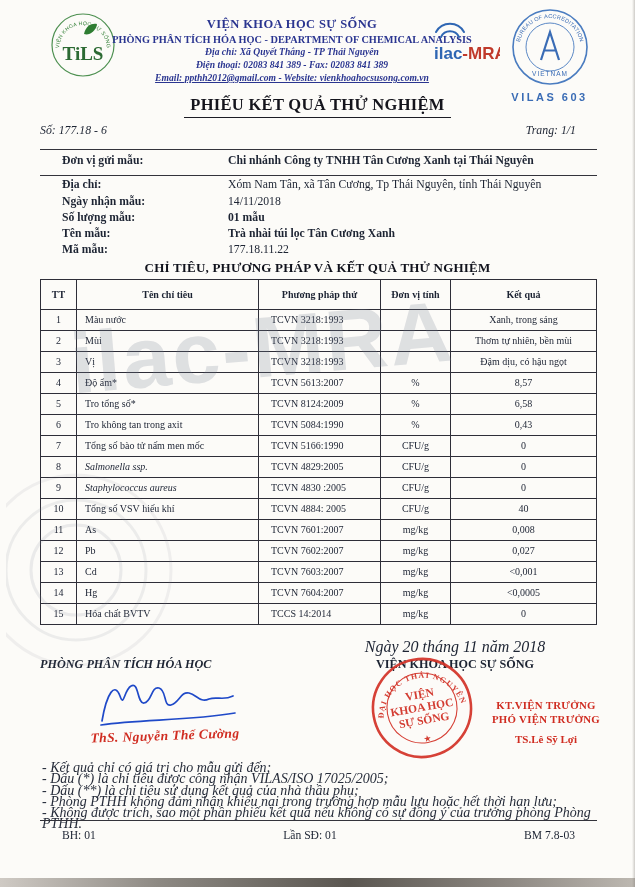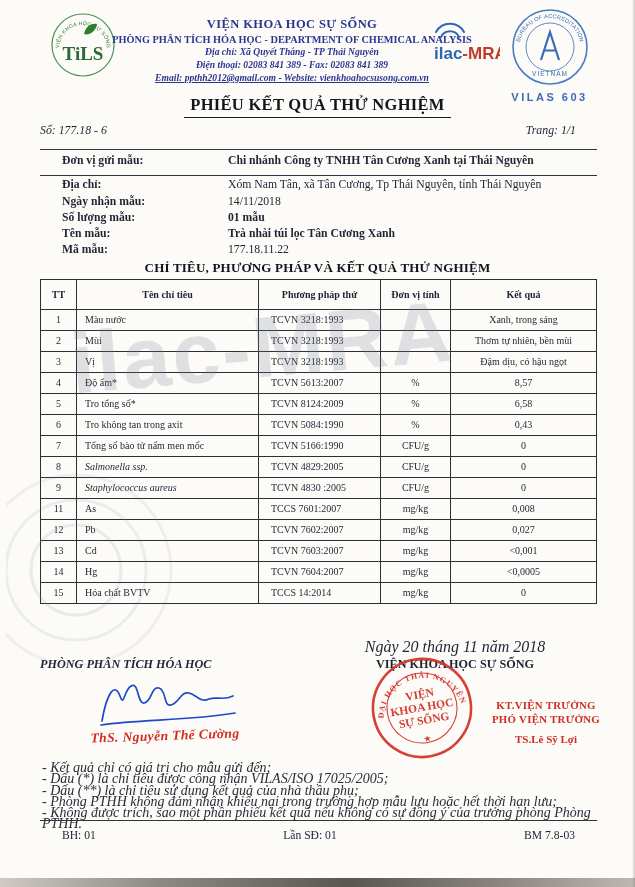--- a/index.html
+++ b/index.html
@@ -222,23 +222,30 @@
           <td class="col-result">0</td>
         </tr>
         <tr>
           <td class="col-tt">9</td>
           <td class="col-name italic">Staphylococcus aureus</td>
           <td class="col-method">TCVN 4830 :2005</td>
           <td class="col-unit">CFU/g</td>
           <td class="col-result">0</td>
         </tr>
         <tr>
+          <td class="col-tt">10</td>
+          <td class="col-name">Tổng số VSV hiếu khí</td>
+          <td class="col-method">TCVN 4884: 2005</td>
+          <td class="col-unit">CFU/g</td>
+          <td class="col-result">40</td>
+        </tr>
+        <tr>
           <td class="col-tt">11</td>
           <td class="col-name">As</td>
-          <td class="col-method">TCCS 7601:2007</td>
+          <td class="col-method">TCVN 7601:2007</td>
           <td class="col-unit">mg/kg</td>
           <td class="col-result">0,008</td>
         </tr>
         <tr>
           <td class="col-tt">12</td>
           <td class="col-name">Pb</td>
           <td class="col-method">TCVN 7602:2007</td>
           <td class="col-unit">mg/kg</td>
           <td class="col-result">0,027</td>
         </tr>

